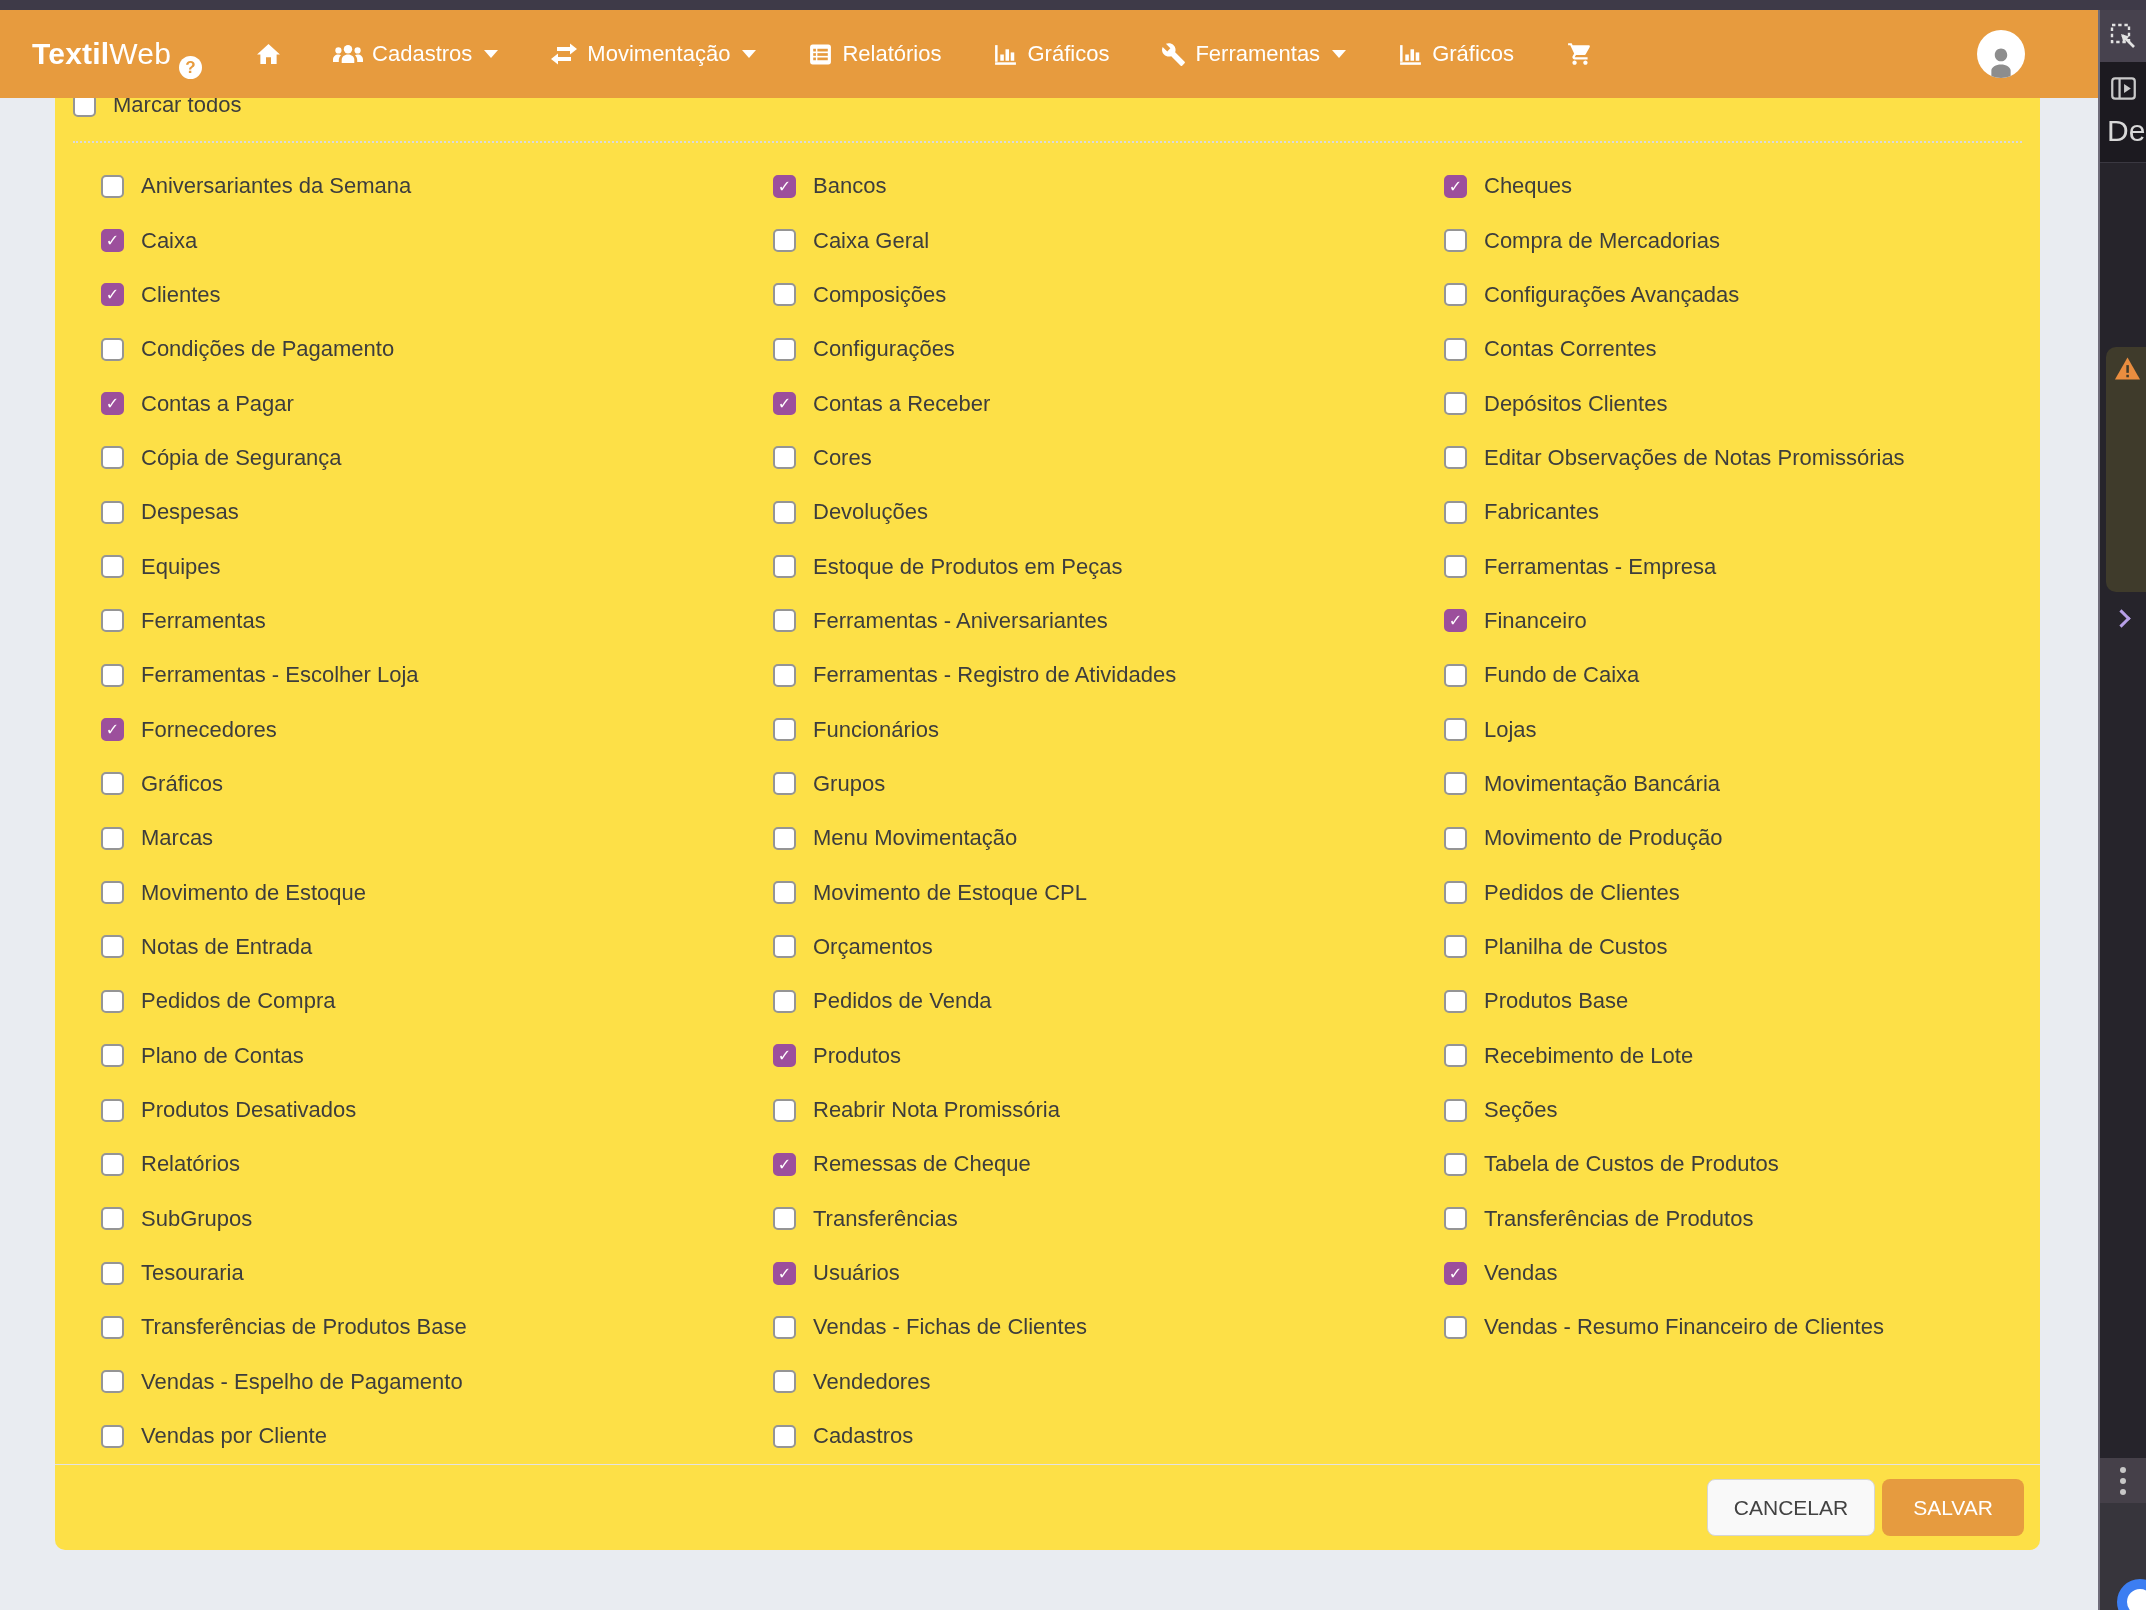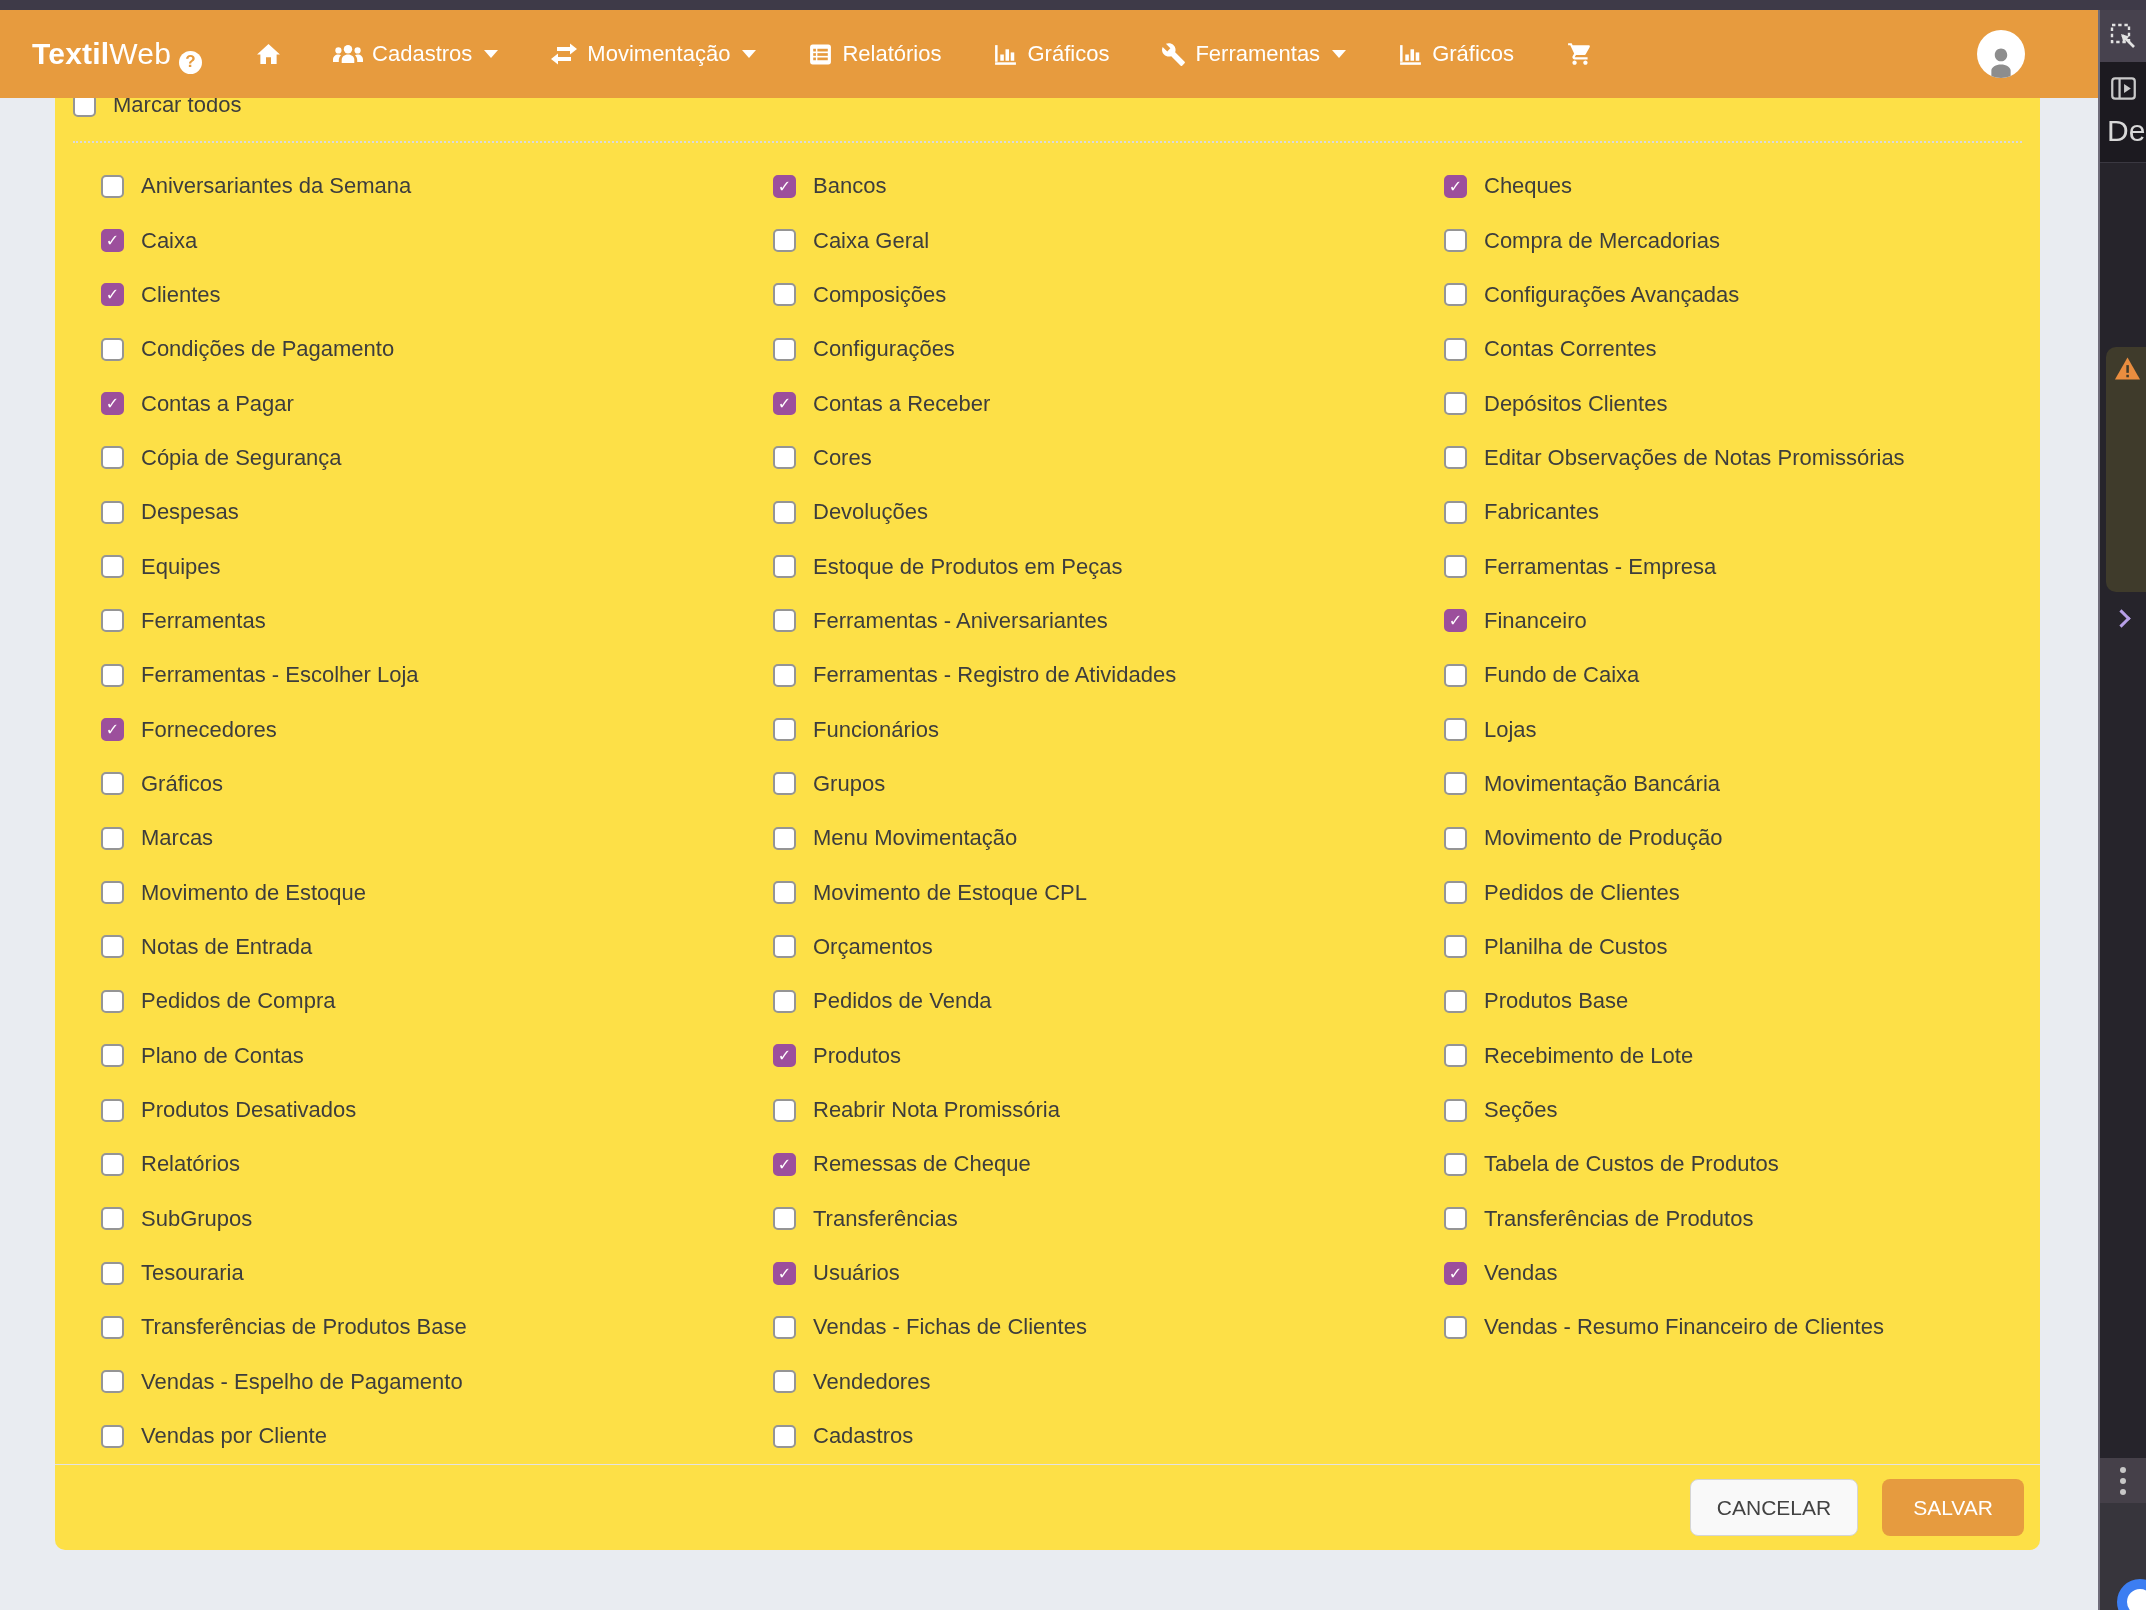--- a/index.html
+++ b/index.html
@@ -8,21 +8,21 @@
     font-family:"Liberation Sans","DejaVu Sans",sans-serif;
     background:#e9ecf1; position:relative; color:#3d3d3d;
   }
   .top-strip { position:absolute; top:0; left:0; width:2146px; height:10px; background:#3e3a48; z-index:40; }
 
   
   .navbar {
     position:absolute; top:10px; left:0; width:2098px; height:88px;
     background:#e79b3e; z-index:20; display:flex; align-items:center;
   }
-  .brand { margin-left:32px; font-size:30px; color:#fff; letter-spacing:.2px; display:flex; align-items:center; }
+  .brand { margin-left:32px; font-size:30px; color:#fff; letter-spacing:.2px; display:flex; align-items:flex-end; }
   .brand b { font-weight:700; }
   .brand span.reg { font-weight:400; }
   .help-badge {
     width:23px; height:23px; border-radius:50%; background:#fff; color:#e79b3e;
     font-size:17px; font-weight:700; display:flex; align-items:center; justify-content:center;
     margin-left:8px; position:relative; top:8px;
   }
   .nav-items { display:flex; align-items:center; margin-left:54px; }
   .nav-item { display:flex; align-items:center; gap:9px; color:#fff; font-size:22px; margin-right:52px; cursor:pointer; white-space:nowrap; }
   .nav-item .icon { display:flex; align-items:center; }
@@ -47,21 +47,21 @@
   .chk-item { display:flex; align-items:center; gap:17px; cursor:pointer; }
   .cb {
     width:23px; height:23px; border:2px solid #959595; border-radius:5px; background:#fff;
     flex:none; display:flex; align-items:center; justify-content:center;
   }
   .cb.checked { background:#9c4f9c; border-color:#9c4f9c; color:#fff; font-size:16px; font-weight:700; }
   .chk-label { font-size:22px; color:#3d3d3d; white-space:nowrap; }
 
   .card-footer {
     position:absolute; left:0; right:0; bottom:0; height:86px; border-top:1px solid #e3e3e3;
-    display:flex; align-items:center; justify-content:flex-end; gap:24px; padding-right:16px;
+    display:flex; align-items:center; justify-content:flex-end; gap:7px; padding-right:16px;
   }
   .btn { height:57px; border-radius:8px; font-size:21px; font-family:inherit; cursor:pointer; display:flex; align-items:center; }
   .btn-cancel { background:#f9f9f9; border:1px solid #d5d5d5; color:#424242; padding:0 26px; }
   .btn-save { background:#e69b3f; border:none; color:#fff; padding:0 31px; }
 
   
   .side-strip {
     position:absolute; top:10px; right:0; width:48px; height:1600px; background:#26242b;
     border-left:2px solid #6f6c7a; z-index:30; display:flex; flex-direction:column;justify-content:flex-end;
   }

